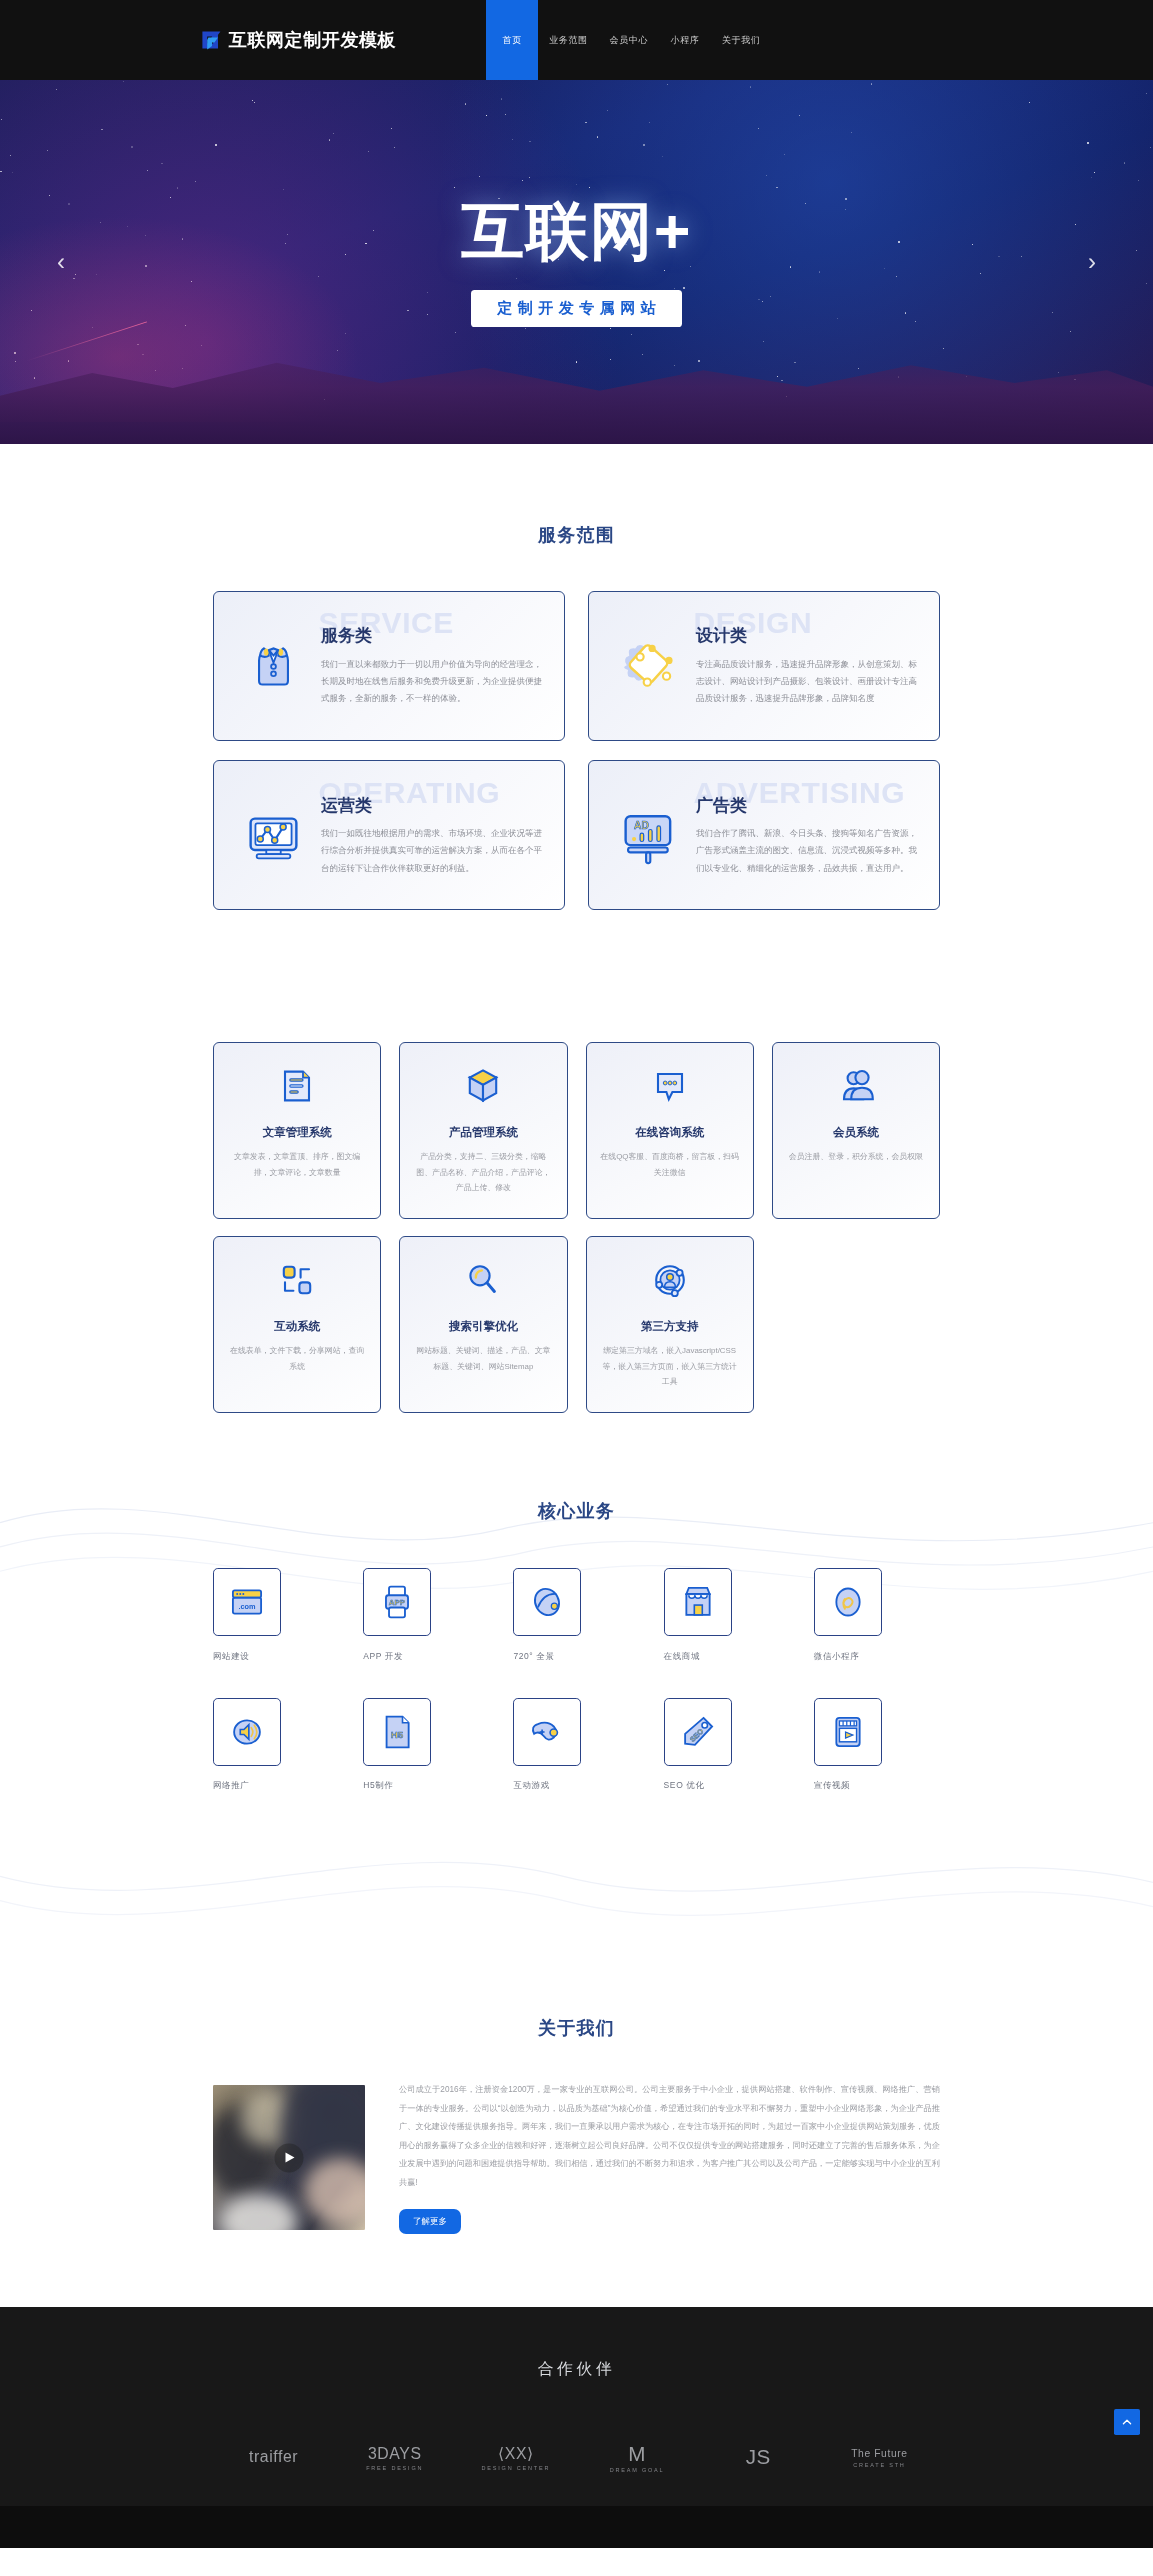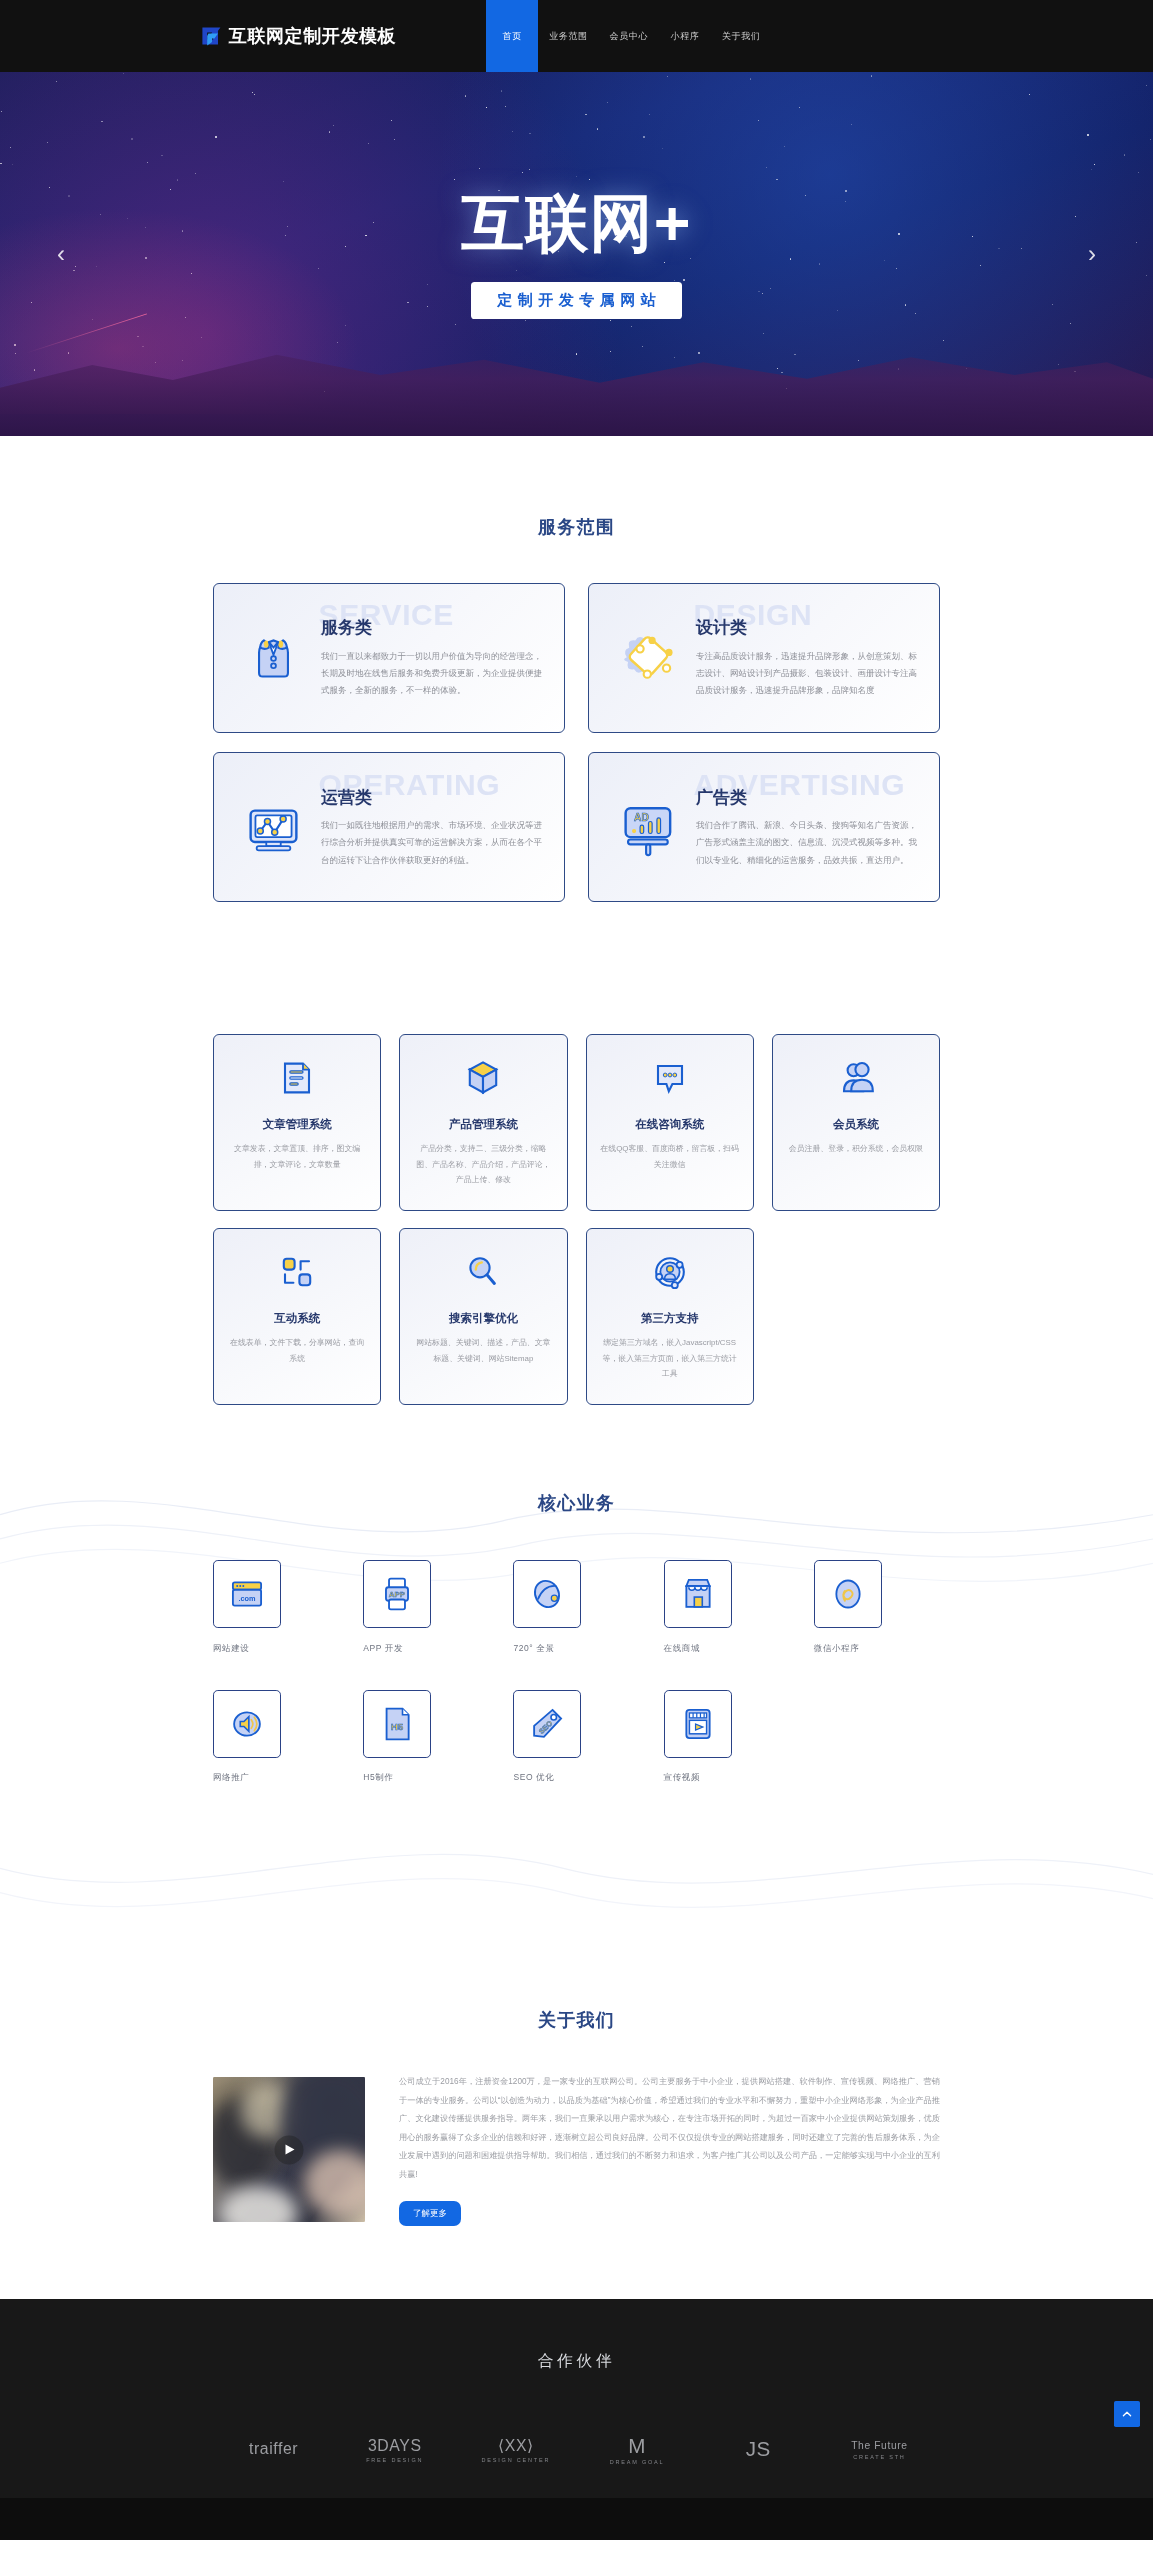--- a/index.html
+++ b/index.html
@@ -6,21 +6,21 @@
   html, body { width: 1153px; }
   body {
     font-family: "Liberation Sans", "DejaVu Sans", sans-serif;
     background: #ffffff;
     color: #333;
     overflow-x: hidden;
   }
 
   
   .site-header {
-    height: 72px;
+    height: 80px;
     background: #111111;
     display: flex;
     align-items: stretch;
     position: relative;
   }
   .logo-wrap {
     display: flex;
     align-items: center;
     margin-left: 200px;
   }
@@ -713,20 +713,31 @@
         <div class="core-box">
           <svg width="38" height="38" viewBox="0 0 62 62">
             <path d="M14 6 H40 L50 16 V56 H14 Z" fill="#c5d2f5" stroke="#1a5fd0" stroke-width="3"></path>
             <path d="M40 6 V16 H50" fill="#fff" stroke="#1a5fd0" stroke-width="2.6"></path>
             <text x="31" y="40" text-anchor="middle" font-family="Liberation Sans, sans-serif" font-size="16" font-weight="bold" fill="#f7d147" stroke="#1a5fd0" stroke-width="0.9">H5</text>
           </svg>
         </div>
         <div class="core-label">H5制作</div>
       </div>
 
+      <div class="core-item">
+        <div class="core-box">
+          <svg width="38" height="38" viewBox="0 0 62 62">
+            <path d="M16 18 q16 -6 26 4 q8 9 0 18 q-9 8 -16 -2 q-8 -10 -16 -4 q-6 -12 6 -16 Z" fill="#c5d2f5" stroke="#1a5fd0" stroke-width="3"></path>
+            <line x1="23" y1="27" x2="23" y2="35" stroke="#1a5fd0" stroke-width="2.6"></line>
+            <line x1="19" y1="31" x2="27" y2="31" stroke="#1a5fd0" stroke-width="2.6"></line>
+            <circle cx="42" cy="32" r="6" fill="#f7d147" stroke="#1a5fd0" stroke-width="2.6"></circle>
+          </svg>
+        </div>
+        <div class="core-label">互动游戏</div>
+      </div>
 
       <div class="core-item">
         <div class="core-box">
           <svg width="38" height="38" viewBox="0 0 62 62">
             <path d="M40 8 L54 22 L26 52 L10 50 L10 34 Z" fill="#c5d2f5" stroke="#1a5fd0" stroke-width="3"></path>
             <circle cx="42" cy="20" r="4.5" fill="#fff" stroke="#1a5fd0" stroke-width="2.6"></circle>
             <text x="30" y="40" text-anchor="middle" font-family="Liberation Sans, sans-serif" font-size="12" font-weight="bold" fill="#f7d147" stroke="#1a5fd0" stroke-width="0.8" transform="rotate(-44 30 38)">SEO</text>
           </svg>
         </div>
         <div class="core-label">SEO 优化</div>

